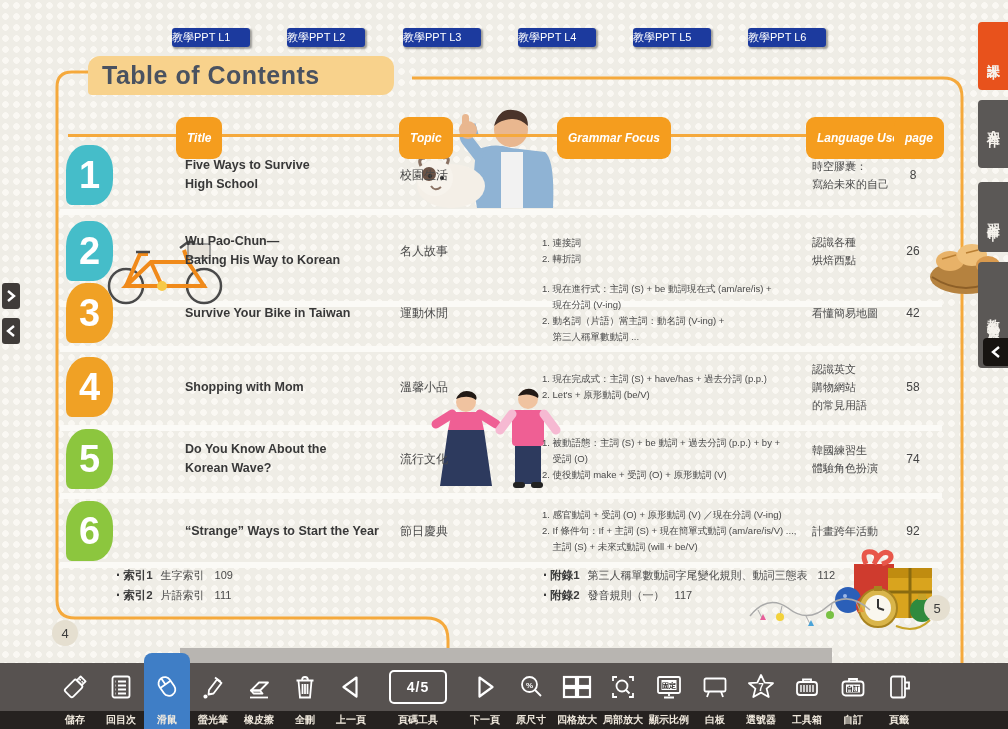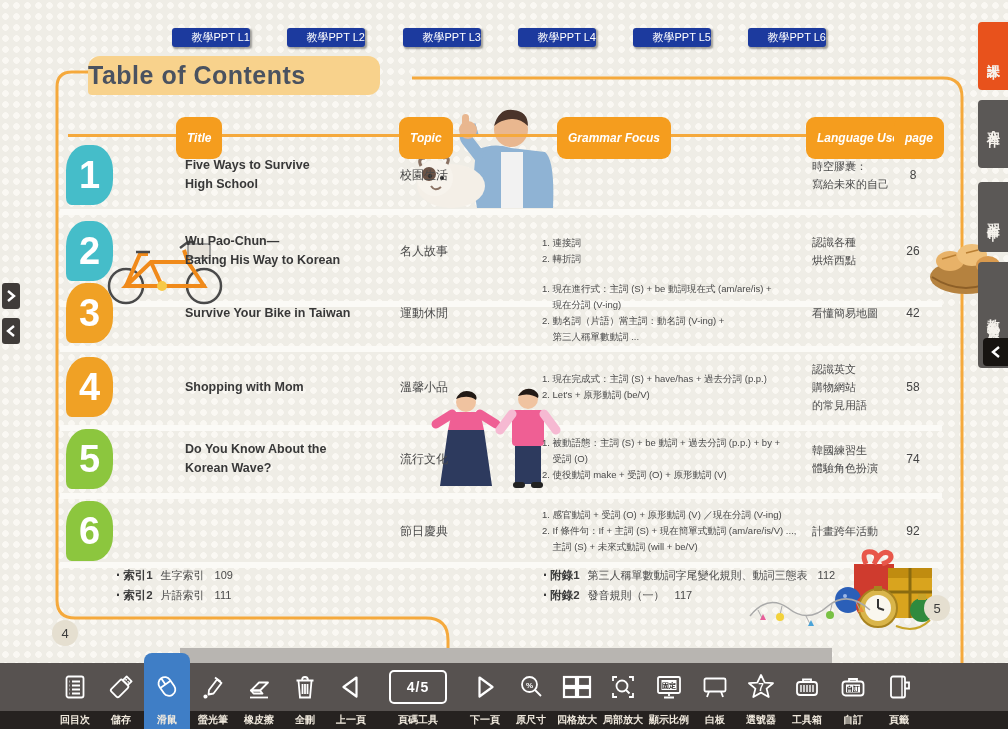--- a/index.html
+++ b/index.html
@@ -4,24 +4,24 @@
 <style>
   html,body{margin:0;padding:0;}
   body{font-family:"Liberation Sans","DejaVu Sans",sans-serif;background:#d8d5cf;}
   .stage{position:relative;width:1008px;height:729px;overflow:hidden;
     background-color:#efede6;
     background-image:radial-gradient(circle,#faf8f3 3px,rgba(250,248,243,0) 3.6px);
     background-size:11px 11px;}
   
   .catalog-label{position:absolute;left:95px;top:32px;font-size:17px;font-weight:bold;color:#2f3540;margin-top:24px;}
   .toc-box{position:absolute;left:88px;top:56px;width:292px;height:39px;background:#f8d28c;
-    border-radius:12px 12px 12px 4px;display:flex;align-items:center;}
+    border-radius:12px 12px 12px 4px;display:flex;align-items:center;padding-left:14px;}
   .toc-box span{font-size:25px;font-weight:600;color:#4a5260;letter-spacing:.5px;}
   .ppt-btn{position:absolute;top:28px;width:78px;height:19px;background:#1c3a9e;color:#fff;
-    font-size:11px;line-height:19px;text-align:right;border-radius:3px;
+    font-size:11px;line-height:19px;text-align:left;border-radius:3px;
     box-shadow:1.5px 1.5px 2px rgba(0,0,0,.35);cursor:pointer;}
   
   .frame-svg{position:absolute;left:0;top:0;pointer-events:none;}
   
   .pill{position:absolute;top:117px;background:#f59d1e;color:#fff;font-size:12px;font-weight:bold;
     font-style:italic;padding:14px 11px;border-radius:9px;z-index:3;}
   .hdr-rule{position:absolute;left:68px;top:134px;width:868px;height:3px;background:#f5a93c;z-index:2;}
   
   .row{position:absolute;left:0;width:1008px;}
   .sep{position:absolute;left:60px;width:882px;height:6px;background:#fbfaf6;}
@@ -230,20 +230,21 @@
     <div class="cell c-topic">流行文化</div>
     <div class="cell c-grammar">1. 被動語態：主詞 (S) + be 動詞 + 過去分詞 (p.p.) + by +
     受詞 (O)
 2. 使役動詞 make + 受詞 (O) + 原形動詞 (V)</div>
     <div class="cell c-lang">韓國練習生
 體驗角色扮演</div>
     <div class="cell c-page">74</div>
   </div>
   <div class="row" style="top:498px;height:66px">
     <div class="num" style="background: rgb(140, 198, 62);">6</div>
+    <div class="cell c-title">“Strange” Ways to Start the Year</div>
     <div class="cell c-topic">節日慶典</div>
     <div class="cell c-grammar">1. 感官動詞 + 受詞 (O) + 原形動詞 (V) ／現在分詞 (V-ing)
 2. If 條件句：If + 主詞 (S) + 現在簡單式動詞 (am/are/is/V) ...,
     主詞 (S) + 未來式動詞 (will + be/V)</div>
     <div class="cell c-lang">計畫跨年活動</div>
     <div class="cell c-page">92</div>
   </div>
 
   <div class="ref" style="left:116px;top:568px">
     <b>‧ 索引1</b><span>生字索引</span><span class="pg">109</span>
@@ -281,42 +282,42 @@
   <div class="right-collapse">
     <svg width="10" height="12" viewBox="0 0 10 12">
         <path d="M8 1 L2 6 L8 11" fill="none" stroke="#fff" stroke-width="2.4"></path>
       </svg>
   </div>
 
   <div class="toolbar">
 
     <div class="tool">
       <div class="ic">
-          <svg width="30" height="30" viewBox="0 0 30 30" fill="none" stroke="#fff" stroke-width="1.8">
-            <rect x="6.5" y="4.5" width="17" height="21" rx="2"></rect>
-            <path d="M12 9.5 h8 M12 13.5 h8 M12 17.5 h8 M12 21.5 h8"></path>
-            <path d="M9.5 9.5 h.5 M9.5 13.5 h.5 M9.5 17.5 h.5 M9.5 21.5 h.5" stroke-width="2.2"></path>
-          </svg>
-        </div>
-      <div class="lb">回目次</div>
-    </div>
-
-    <div class="tool">
-      <div class="ic">
           <svg width="30" height="30" viewBox="0 0 30 30" fill="none" stroke="#fff" stroke-width="1.8" stroke-linejoin="round">
             <g transform="rotate(45 15 15)">
               <rect x="11.5" y="3.5" width="7" height="5.5"></rect>
               <path d="M13.5 5.5 v1.5 M16.5 5.5 v1.5"></path>
               <rect x="9.5" y="9" width="11" height="16" rx="2"></rect>
             </g>
           </svg>
         </div>
       <div class="lb">儲存</div>
     </div>
 
+    <div class="tool">
+      <div class="ic">
+          <svg width="30" height="30" viewBox="0 0 30 30" fill="none" stroke="#fff" stroke-width="1.8">
+            <rect x="6.5" y="4.5" width="17" height="21" rx="2"></rect>
+            <path d="M12 9.5 h8 M12 13.5 h8 M12 17.5 h8 M12 21.5 h8"></path>
+            <path d="M9.5 9.5 h.5 M9.5 13.5 h.5 M9.5 17.5 h.5 M9.5 21.5 h.5" stroke-width="2.2"></path>
+          </svg>
+        </div>
+      <div class="lb">回目次</div>
+    </div>
+
     <div class="tool selected">
       <div class="ic">
           <svg width="30" height="30" viewBox="0 0 30 30" fill="none" stroke="#fff" stroke-width="1.8">
             <g transform="rotate(-35 15 15)">
               <rect x="9" y="4.5" width="12.5" height="20" rx="6.2"></rect>
               <path d="M9 12 h12.5 M15.2 4.5 v7.5"></path>
             </g>
           </svg>
         </div>
       <div class="lb">滑鼠</div>

